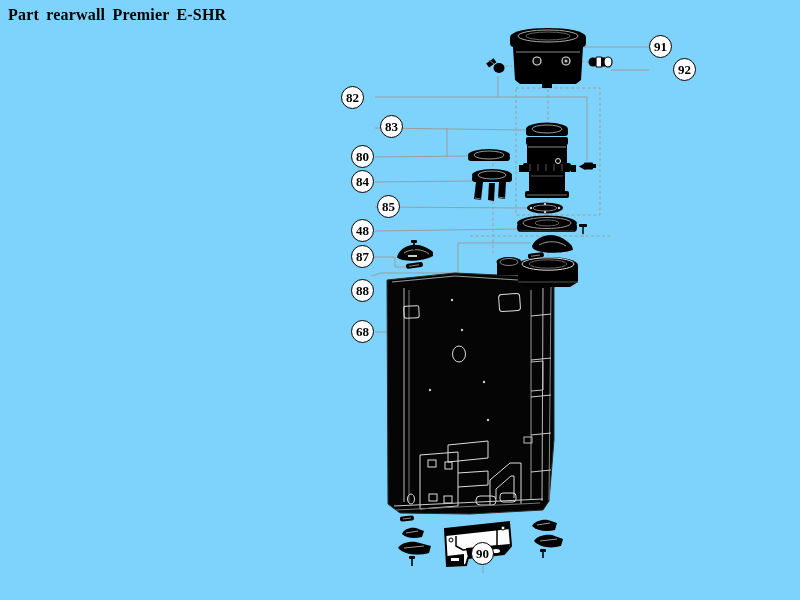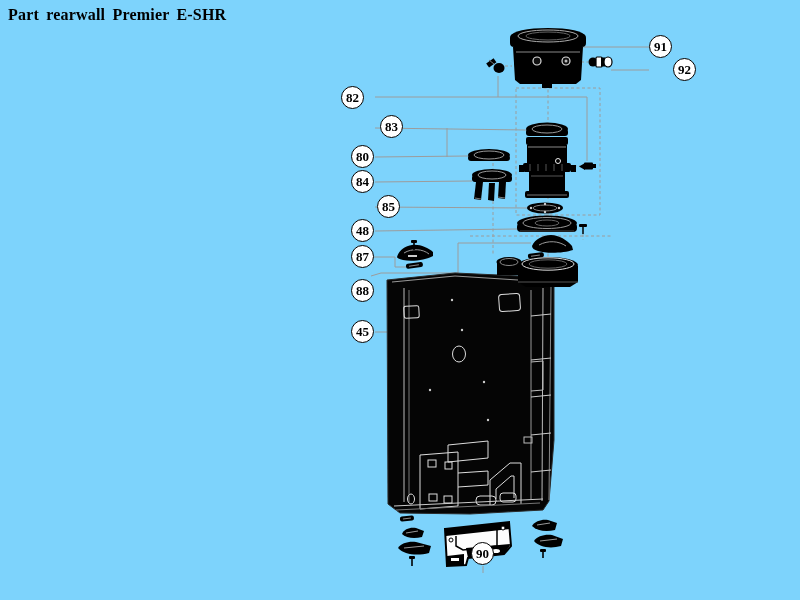--- a/index.html
+++ b/index.html
@@ -266,16 +266,16 @@
       <div class="callout" style="left: 649px; top: 35px;">91</div>
       <div class="callout" style="left: 673px; top: 58px;">92</div>
       <div class="callout" style="left: 341px; top: 86px;">82</div>
       <div class="callout" style="left: 362px; top: 115px; margin-left: 18px;">83</div>
       <div class="callout" style="left: 351px; top: 145px;">80</div>
       <div class="callout" style="left: 351px; top: 170px;">84</div>
       <div class="callout" style="left: 333px; top: 195px; margin-left: 44px;">85</div>
       <div class="callout" style="left: 351px; top: 219px;">48</div>
       <div class="callout" style="left: 351px; top: 245px; text-align: center;">87</div>
       <div class="callout" style="left: 351px; top: 271px; margin-top: 8px;">88</div>
-      <div class="callout" style="left: 351px; top: 320px;">45</div>
+      <div class="callout" style="left: 351px; top: 320px;">68</div>
       <div class="callout" style="left: 471px; top: 542px;">90</div>
     </div>
 </div>
 
 </body></html>

